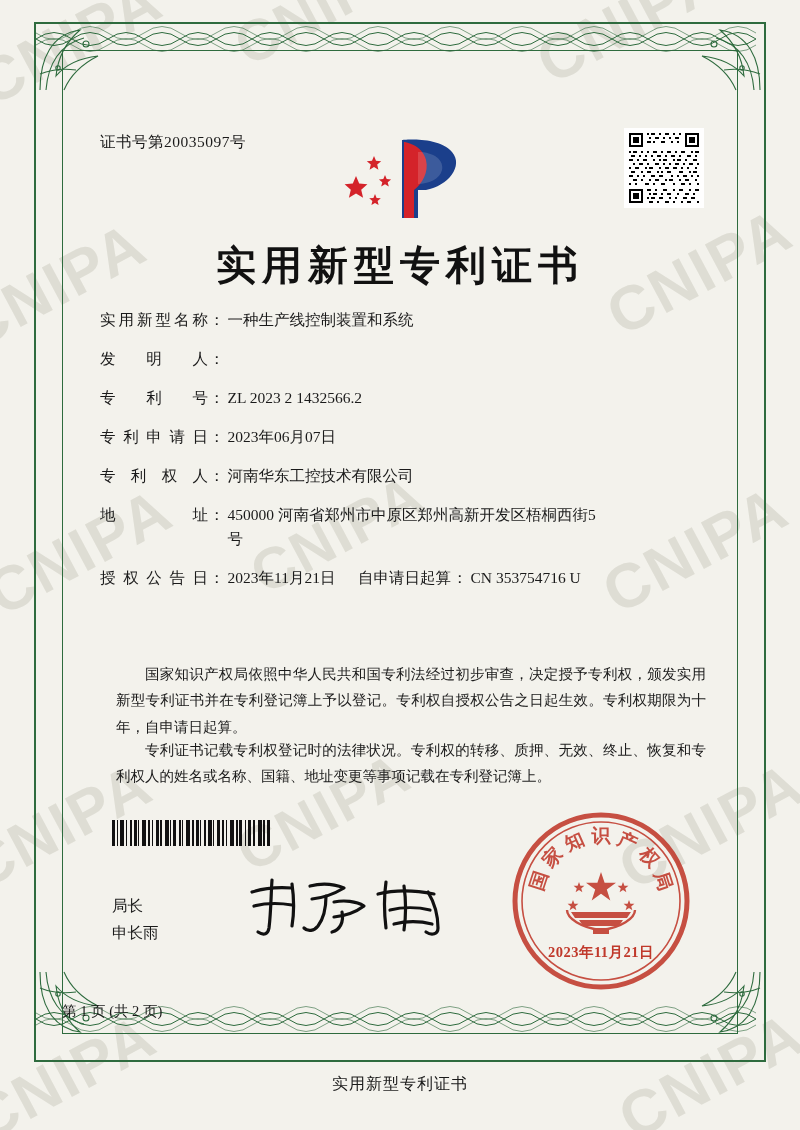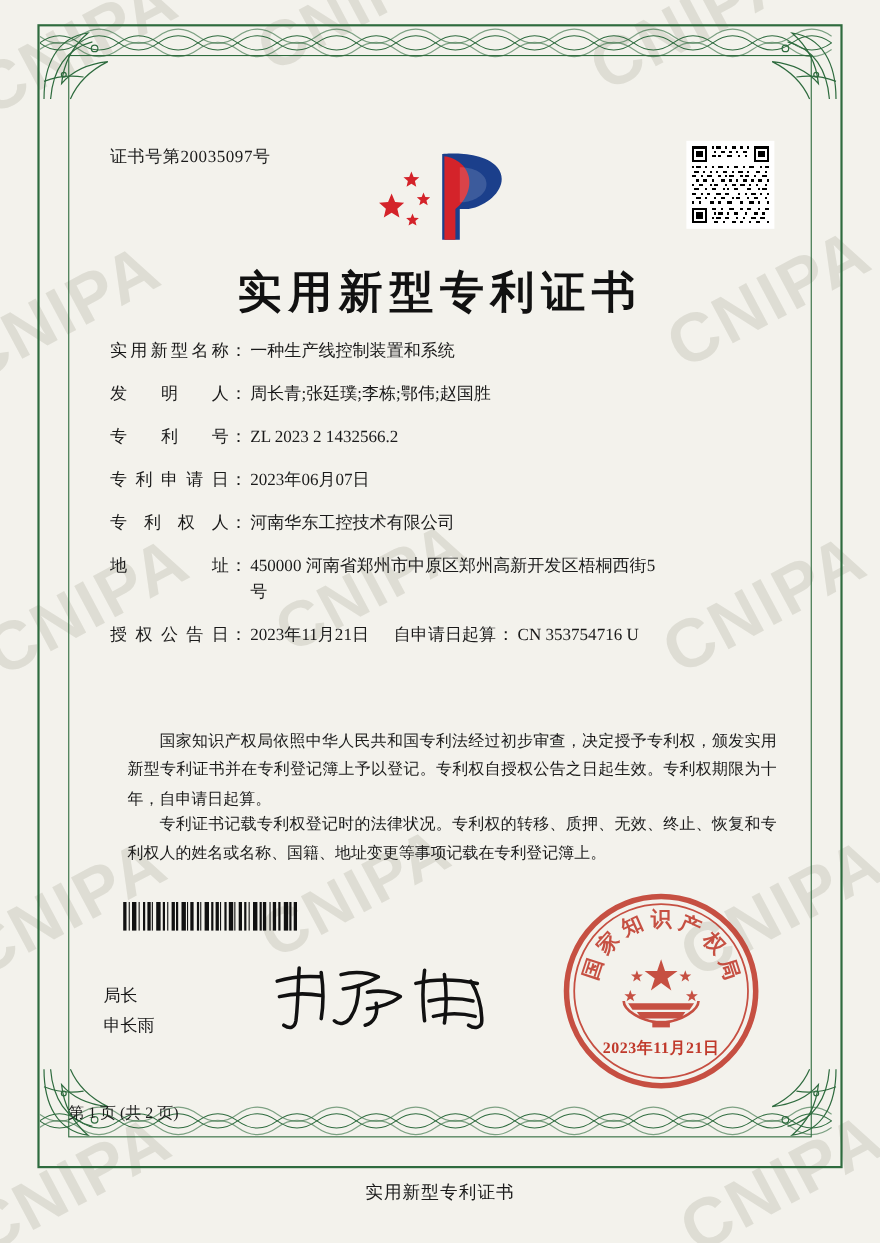--- a/index.html
+++ b/index.html
@@ -181,21 +181,21 @@
     top: 770px;
     width: 212px;
     height: 26px;
     display: flex;
     align-items: stretch;
   }
   .barcode i { display: block; background: #111; height: 100%; }
 
   .sig-label {
     position: absolute;
-    left: 32px;
+    left: 50px;
     top: 842px;
     font-size: 15.5px;
     line-height: 1.75;
   }
   .signature {
     position: absolute;
     left: 176px;
     top: 822px;
     width: 230px;
     height: 70px;
@@ -513,21 +513,20 @@
       </div>
 
       <div class="frow">
         <span class="flabel">
           <span>发</span>
             <span>明</span>
             <span>人</span>
         </span>
         <span class="fcolon">：</span>
         <span class="fvalue">
-          <span class="line2">周长青;张廷璞;李栋;鄂伟;赵国胜</span>
         </span>
       </div>
 
       <div class="frow">
         <span class="flabel">
           <span>专</span>
             <span>利</span>
             <span>号</span>
         </span>
         <span class="fcolon">：</span>

